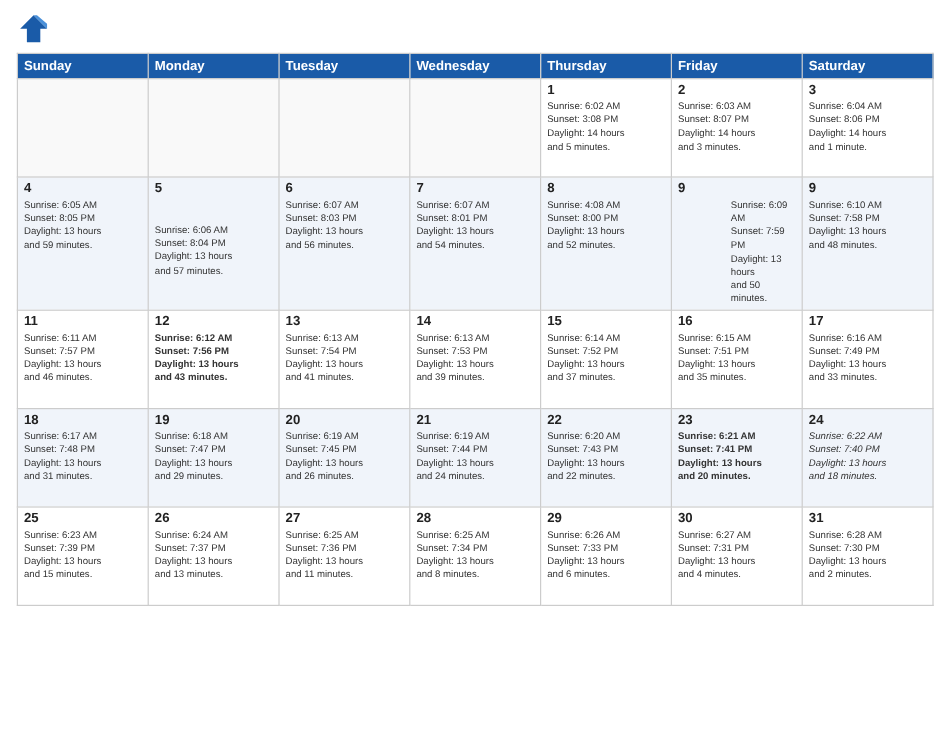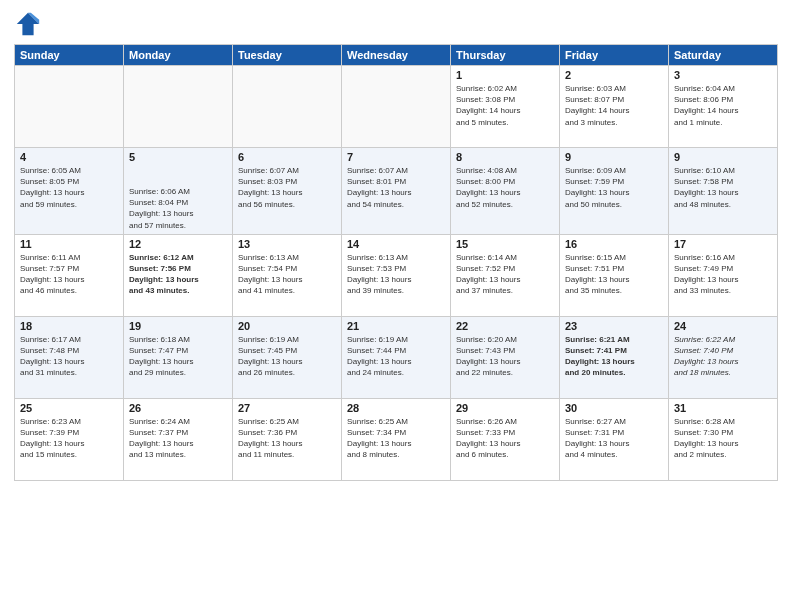--- a/index.html
+++ b/index.html
@@ -186,21 +186,21 @@
           </td>
           <td>
             <span class="day-number">8</span>
             <div class="day-info" style="white-space: pre-line;">Sunrise: 4:08 AM
 Sunset: 8:00 PM
 Daylight: 13 hours
 and 52 minutes.</div>
           </td>
           <td>
             <span class="day-number">9</span>
-            <div class="day-info" style="white-space: pre-line;">Sunrise: 6:09 AM
+            <div class="day-info" style="white-space: pre-line; margin-left: 44px;">Sunrise: 6:09 AM
 Sunset: 7:59 PM
 Daylight: 13 hours
 and 50 minutes.</div>
           </td>
           <td>
             <span class="day-number">9</span>
             <div class="day-info" style="white-space: pre-line;">Sunrise: 6:10 AM
 Sunset: 7:58 PM
 Daylight: 13 hours
 and 48 minutes.</div>

